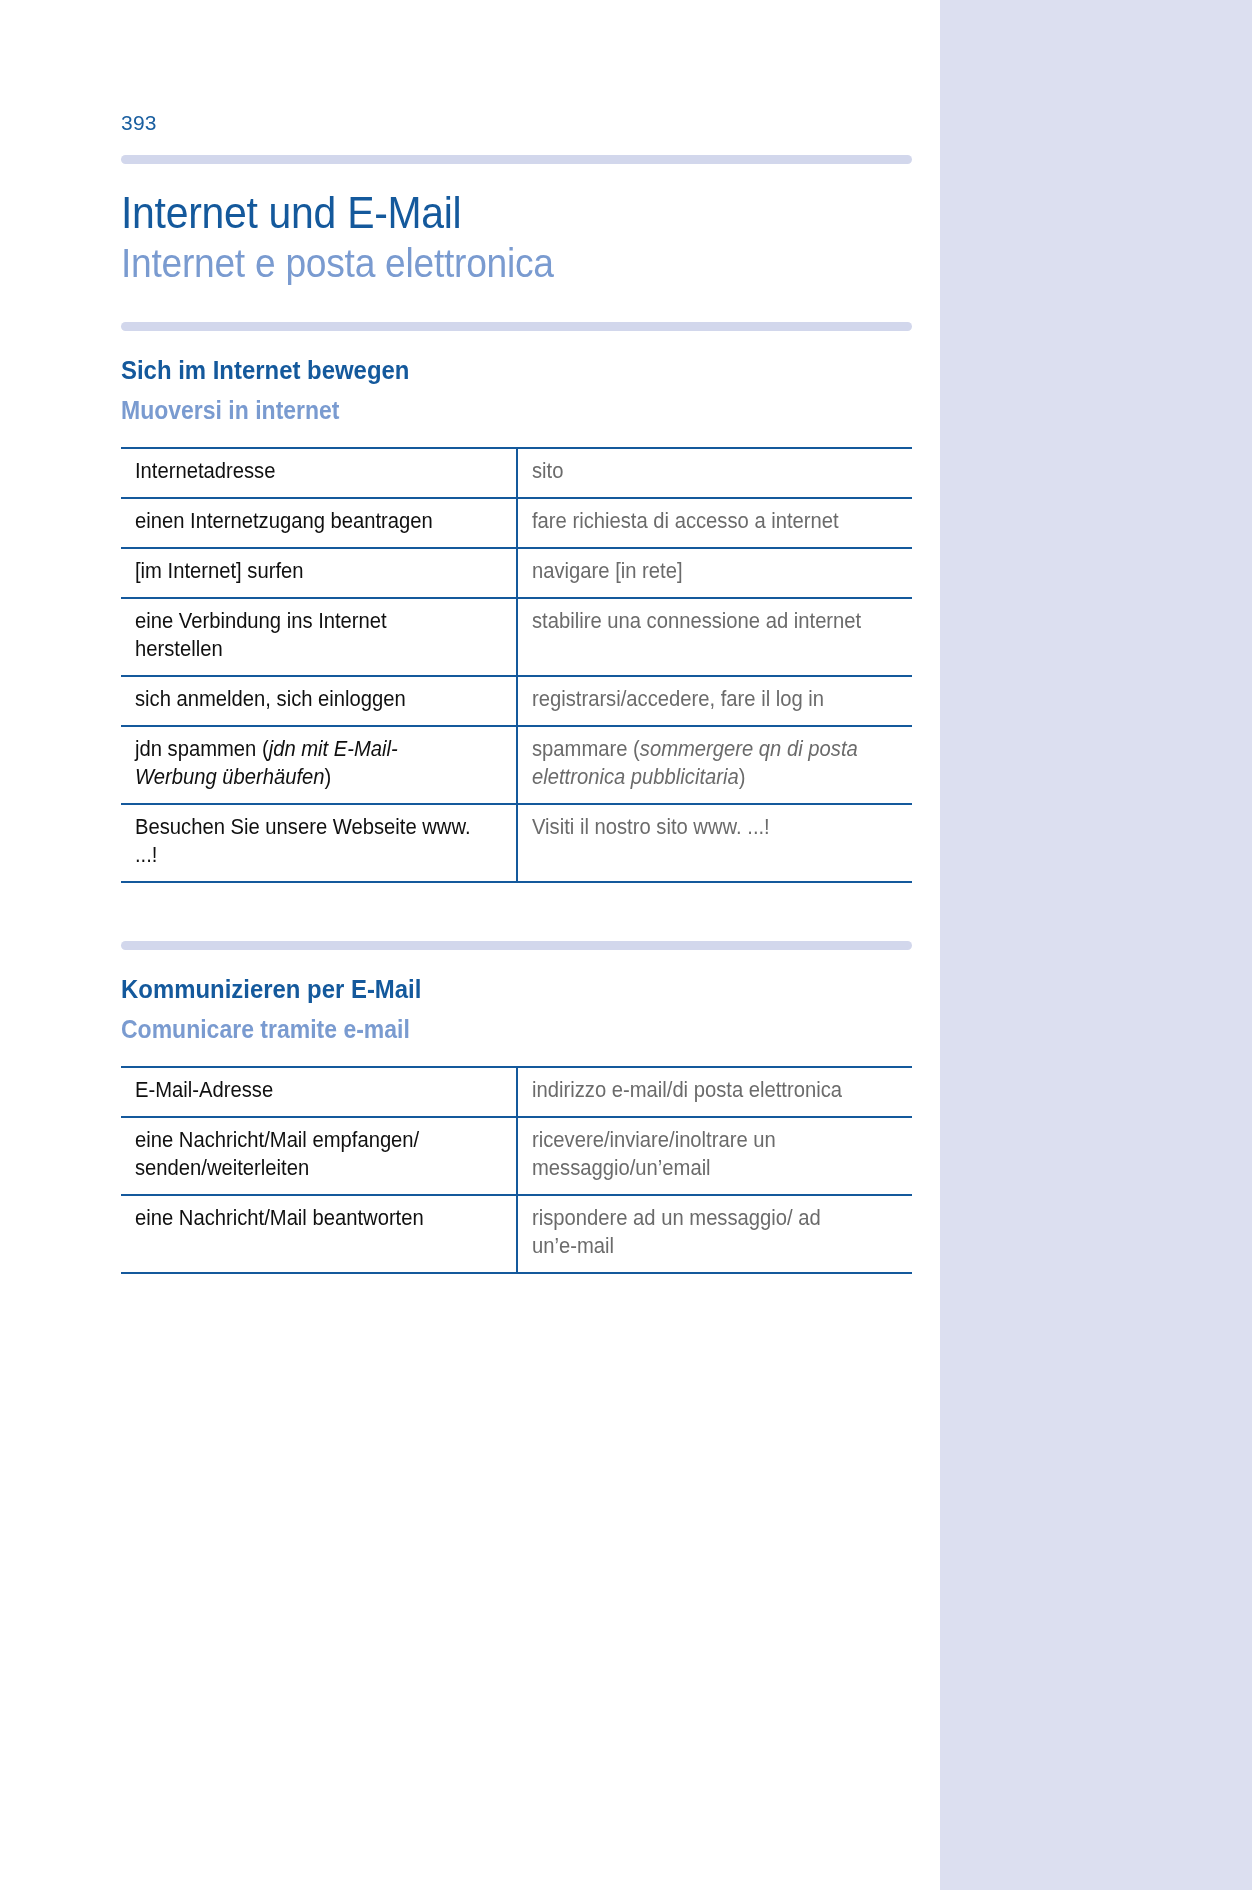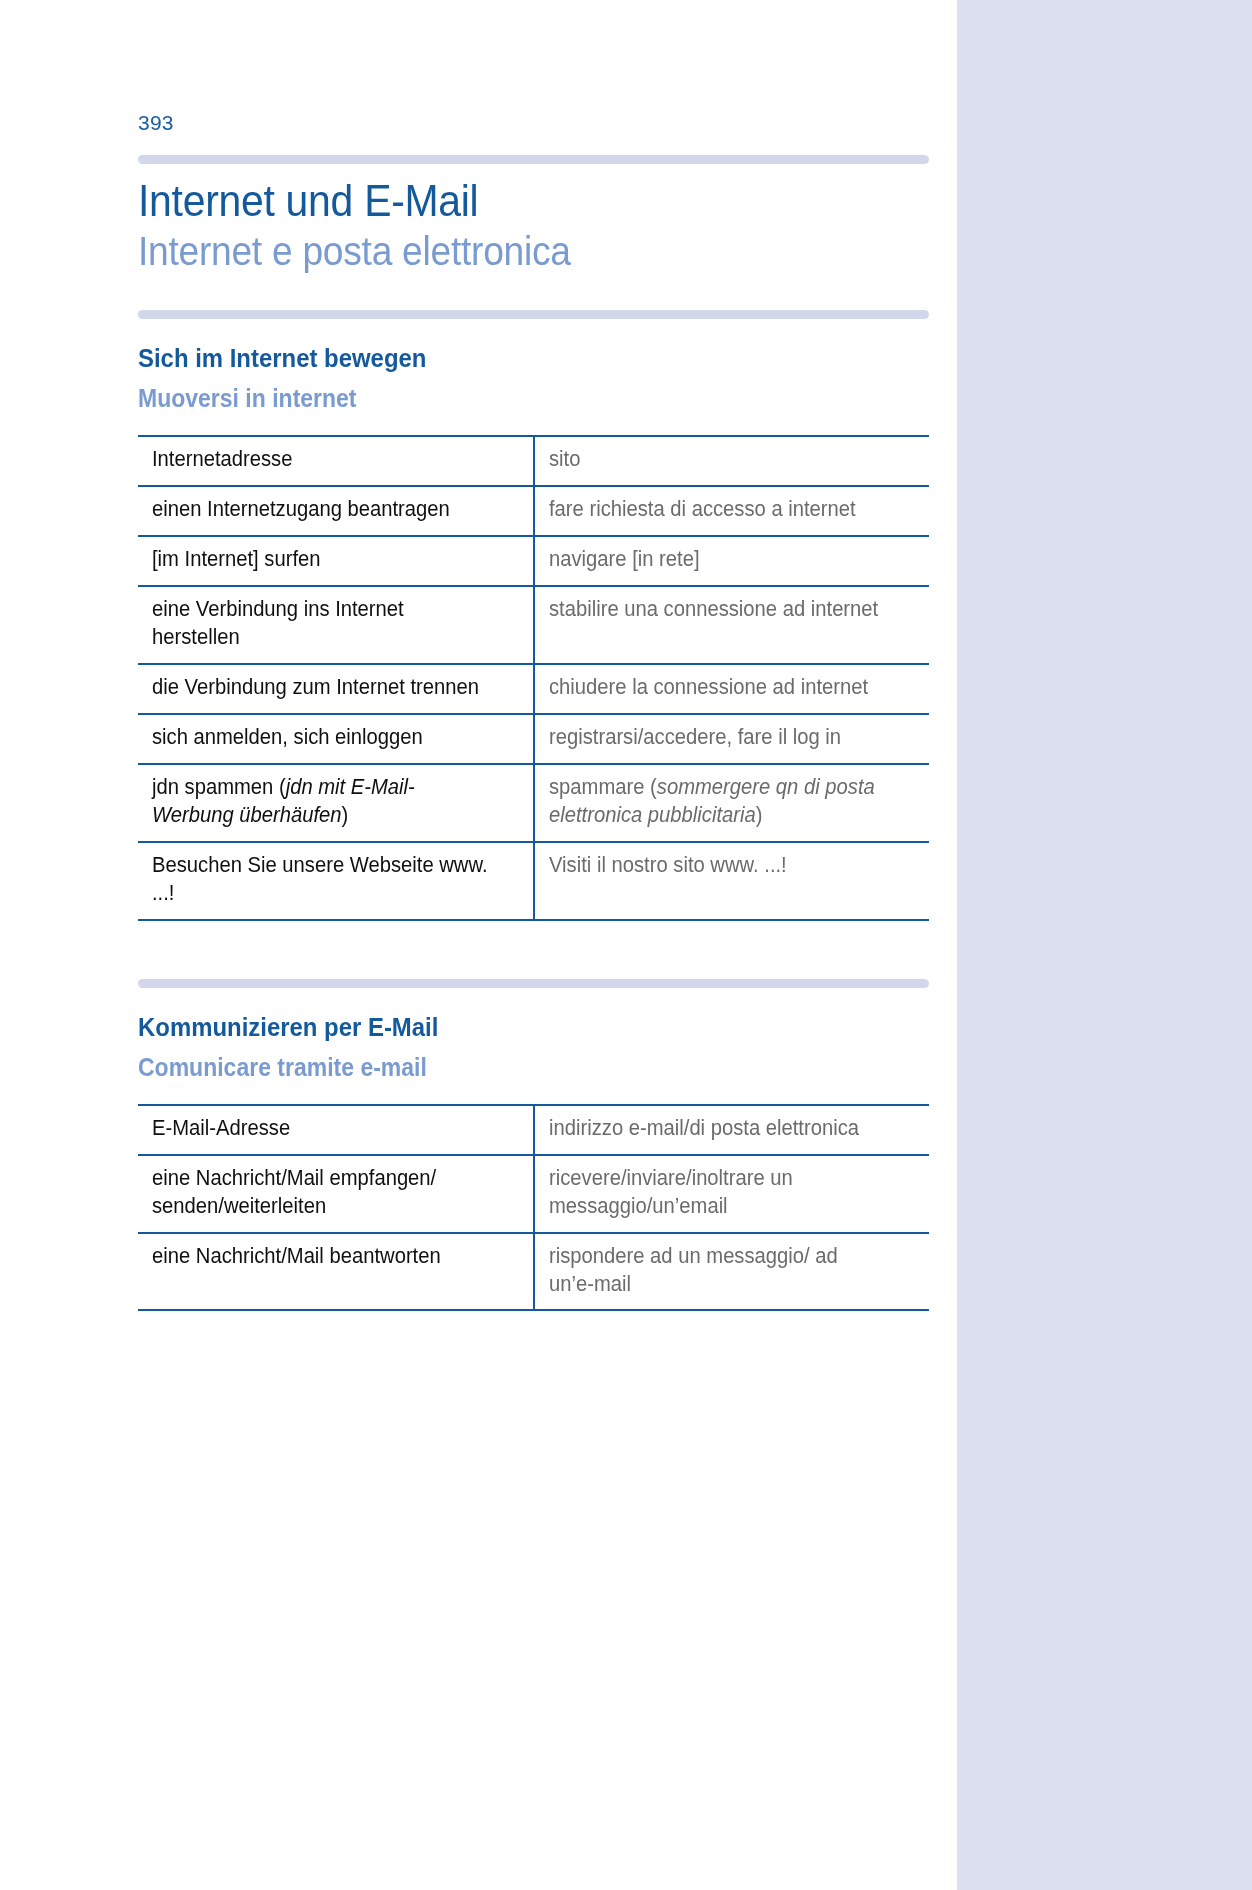--- a/index.html
+++ b/index.html
@@ -18,21 +18,21 @@
     position: absolute;
     top: 0;
     right: 0;
     width: 312px;
     height: 1890px;
     background: #dcdff0;
   }
   .sheet {
     position: absolute;
     top: 0;
-    left: 17px;
+    left: 0;
     width: 940px;
     height: 1890px;
     background: #ffffff;
     z-index: 2;
   }
   .content {
     position: absolute;
     left: 121px;
     top: 0;
     width: 791px;
@@ -46,21 +46,21 @@
     padding-bottom: 0;
     line-height: 1;
   }
   .rule-bar {
     height: 9px;
     border-radius: 5px;
     background: #d2d7ec;
     width: 791px;
   }
   .rule-bar.top { margin-top: 22px; }
-  .title-block { padding-top: 12px; }
+  .title-block { padding-top: 24px; }
   h1.main-title {
     margin: 0;
     font-size: 44px;
     font-weight: 400;
     color: #14599c;
     letter-spacing: -0.3px;
     line-height: 1.12;
     font-family: "Liberation Sans", sans-serif;
     transform: scaleX(0.93);
     transform-origin: left center;
@@ -192,28 +192,20 @@
           <tr>
             <td class="de">
                 <span class="txt">eine Verbindung ins Internet herstellen</span>
               </td>
             <td class="it">
                 <span class="txt">stabilire una connessione ad internet</span>
               </td>
           </tr>
           <tr>
             <td class="de">
-                <span class="txt">die Verbindung zum Internet trennen</span>
-              </td>
-            <td class="it">
-                <span class="txt">chiudere la connessione ad internet</span>
-              </td>
-          </tr>
-          <tr>
-            <td class="de">
                 <span class="txt">sich anmelden, sich einloggen</span>
               </td>
             <td class="it">
                 <span class="txt">registrarsi/accedere, fare il log in</span>
               </td>
           </tr>
           <tr>
             <td class="de">
                 <span class="txt"><span>jdn spammen (</span><span class="it-gloss">jdn mit E-Mail-Werbung überhäufen</span><span>)</span></span>
               </td>

